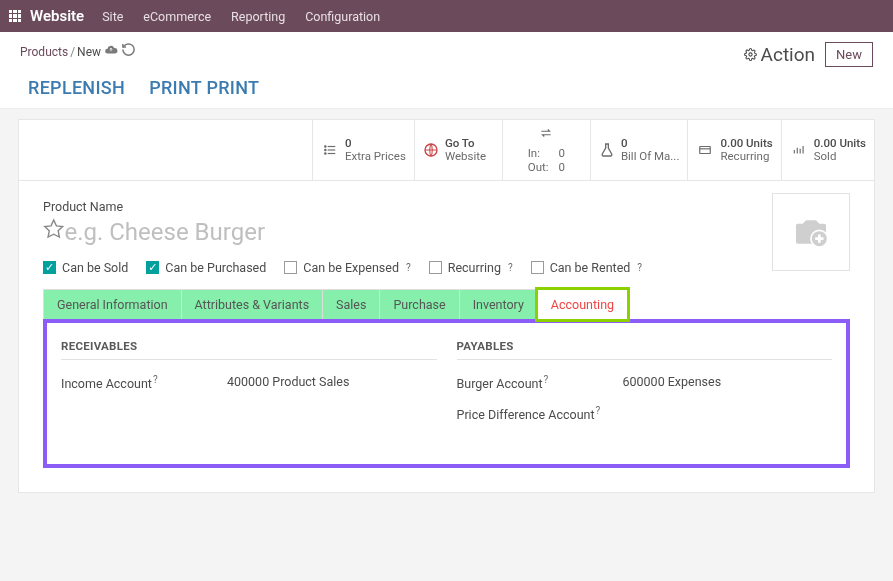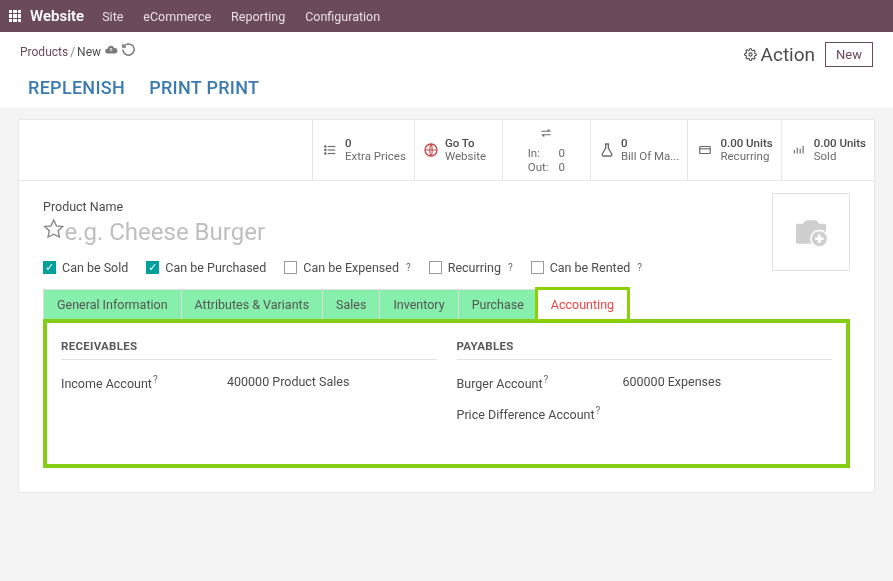--- a/index.html
+++ b/index.html
@@ -55,21 +55,21 @@
   .chk.checked .box { background:#00a09d; border-color:#00a09d; color:#fff;}
   .sup { color:#6b6b6b; font-size:10px; vertical-align:super; margin-left:1px;}
 
   
   .tabs { margin-top:14px; display:flex; }
   .tab { border:1px solid #ddd; padding:7px 13px; font-size:12.5px; color:#555; background:#86efac; margin-right:-1px; cursor:pointer;}
   .tab.active { background:#fff; border-bottom-color:#fff; color:#ef4444; position:relative; z-index:2;}
   .tab.highlight { outline:3px solid #8bd100; outline-offset:-1px; position:relative; z-index:3;}
 
   
-  .panel { border:4px solid #84cc16; margin-top:-1px; padding:16px 14px 28px 14px; display:flex; gap:20px; position:relative;}
+  .panel { border:4px solid #8b5cf6; margin-top:-1px; padding:16px 14px 28px 14px; display:flex; gap:20px; position:relative;}
   .col { flex:1; }
   .sect-h { font-size:11.5px; font-weight:700; color:#5a5a5a; letter-spacing:0.3px; border-bottom:1px solid #e2e2e2; padding-bottom:6px; margin-bottom:14px;}
   .field-row { display:flex; font-size:12.5px; margin-bottom:14px; align-items:flex-start;}
   .field-label { width:150px; color:#4c4c4c; }
   .field-val { color:#4c4c4c;margin-left:16px; }
 </style>
 </head>
 <body>
 
 <div class="topnav">
@@ -225,22 +225,22 @@
           <span class="box"></span>
           <span>Can be Rented</span>
           <span class="sup">?</span>
         </label>
     </div>
 
     <div class="tabs">
       <div class="tab">General Information</div>
       <div class="tab">Attributes &amp; Variants</div>
       <div class="tab">Sales</div>
+      <div class="tab">Purchase</div>
       <div class="tab">Inventory</div>
-      <div class="tab">Purchase</div>
       <div class="tab active highlight">Accounting</div>
     </div>
 
     <div class="panel">
       <div class="col">
         <div class="sect-h">RECEIVABLES</div>
         <div class="field-row">
           <div class="field-label"><span>Income Account</span><span class="sup">?</span></div>
           <div class="field-val">400000 Product Sales</div>
         </div>

